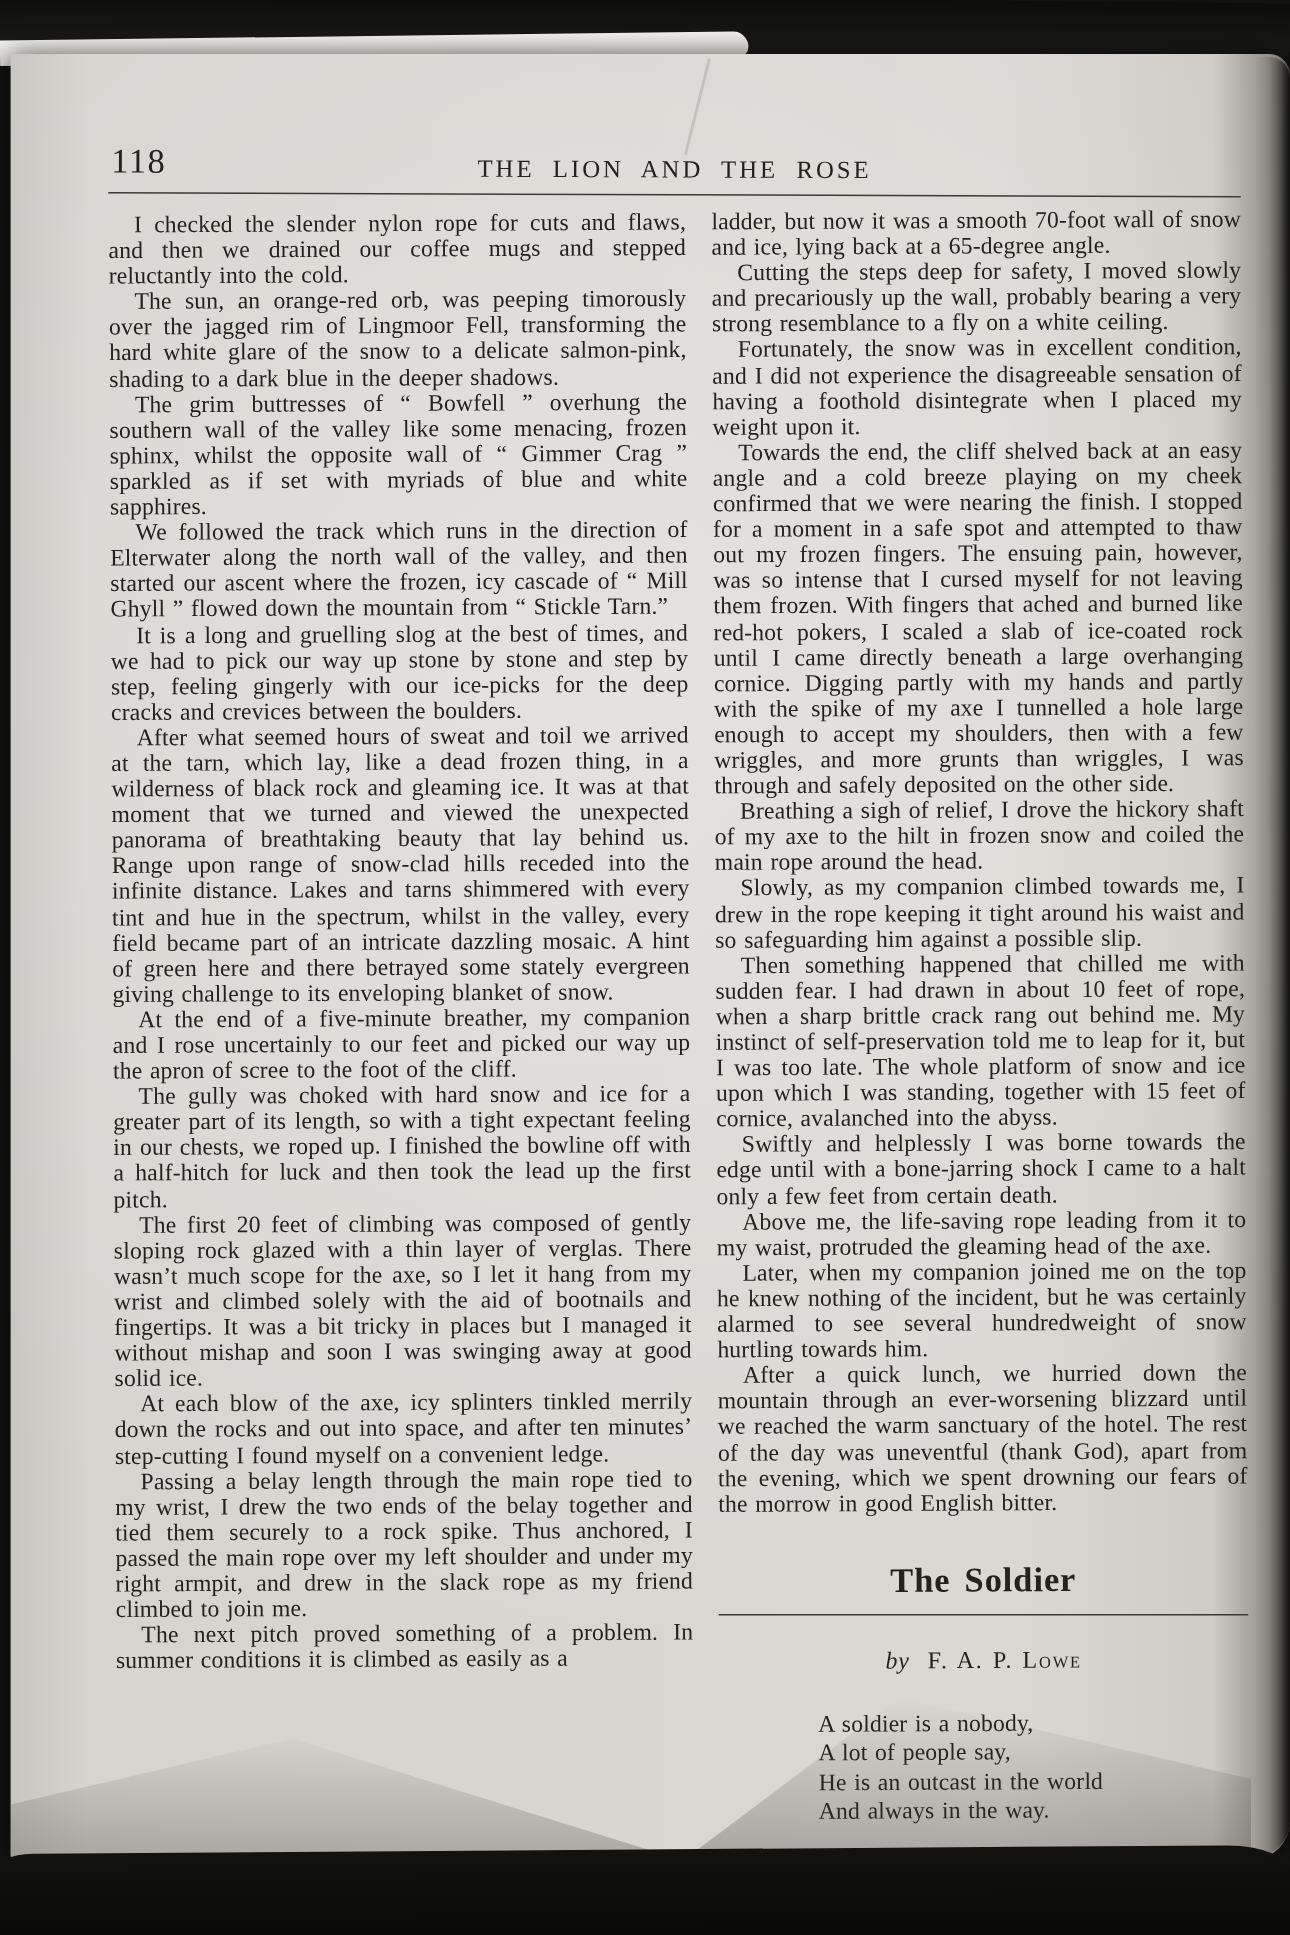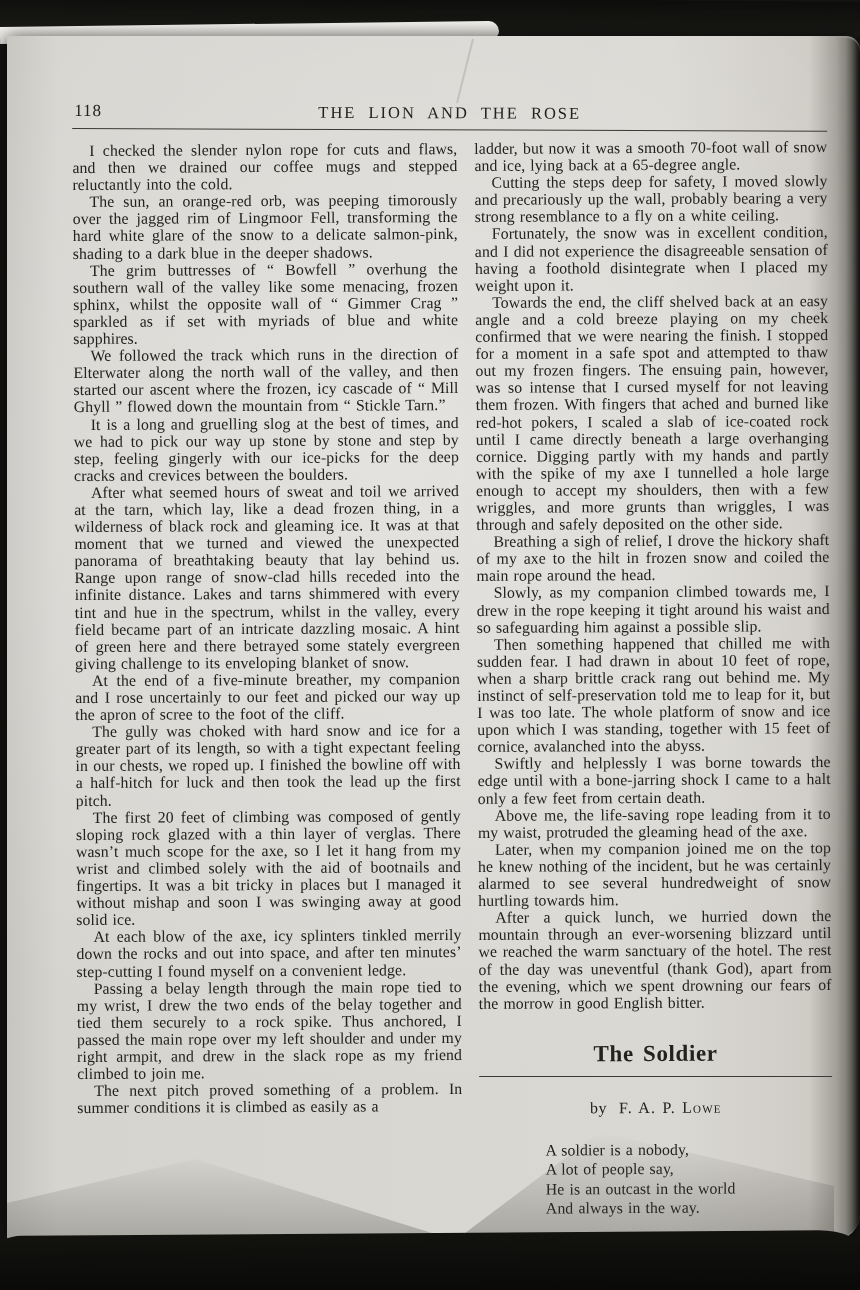--- a/index.html
+++ b/index.html
@@ -62,21 +62,21 @@
     color:#23221f;
     transform:rotate(-0.3deg); transform-origin:left top;
   }
   .header {
     position:relative; height:34px;
     border-bottom:1.7px solid #3b3a35;
     transform:rotate(0.5deg); transform-origin:left bottom;
   }
   .page-number {
     position:absolute; left:2px; bottom:7px;
-    font-size:17px; letter-spacing:1px;
+    font-size:23px; letter-spacing:1px;
   }
   .running-title {
     position:absolute; left:0; right:0; bottom:6px;
     text-align:center; font-size:16.5px;
     letter-spacing:2px; word-spacing:6px;
   }
   .columns {
     display:flex; gap:17px; margin-top:13px;
     text-align:justify;
     font-size:15.8px; line-height:17.1px;
@@ -94,21 +94,21 @@
   }
   .poem-rule {
     border:0; border-top:1.7px solid #3b3a35;
     margin:14px 0 0 0;
     transform:rotate(0.3deg);
   }
   .byline {
     text-align:center; margin-top:22px;
     font-size:16px; letter-spacing:0.5px;
   }
-  .byline .by { margin-right:12px; }
+  .byline .by { font-style:italic; margin-right:12px; }
   .smallcaps { font-variant:small-caps; letter-spacing:1.2px;margin-top:16px; }
   .poem-lines {
     margin:24px 0 0 66px;
     text-align:left;
     font-size:15.8px; line-height:19.5px;
   }
   .poem-lines div { text-indent:0; }
 </style>
 </head>
 <body>

